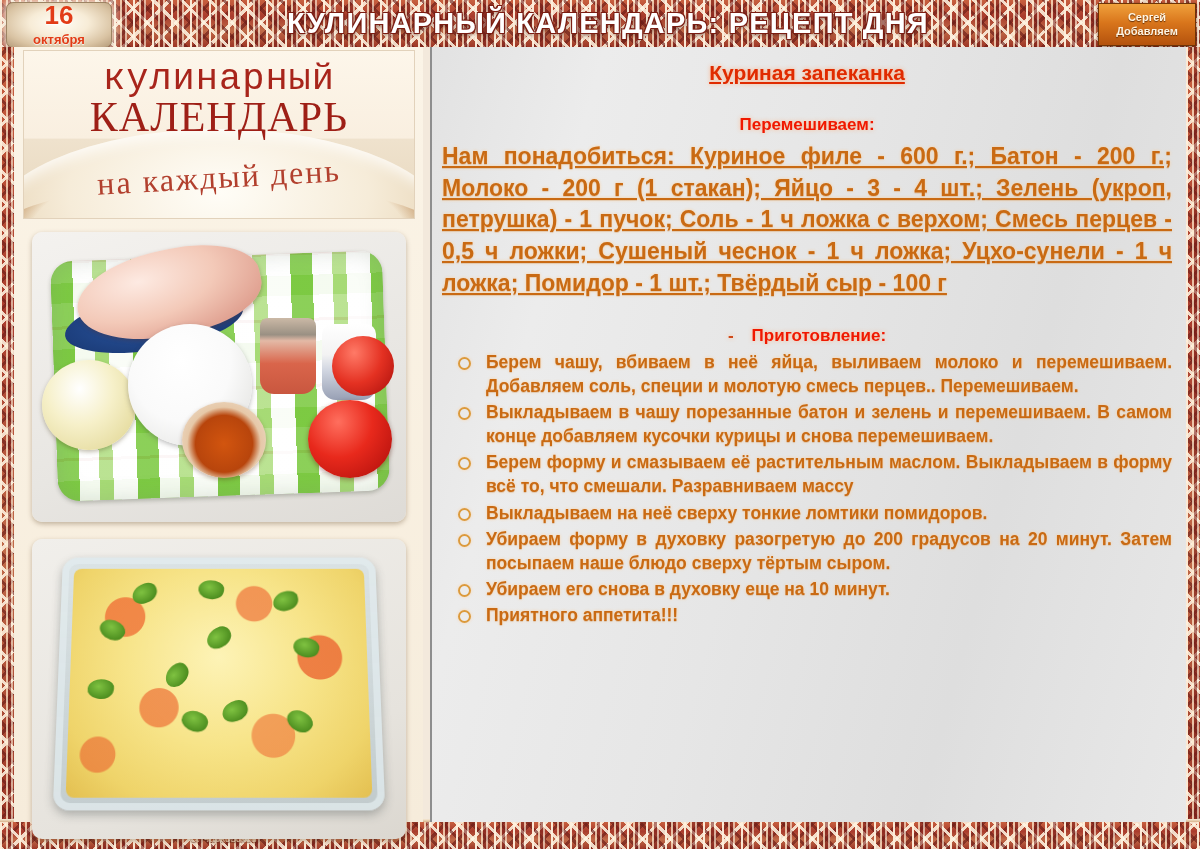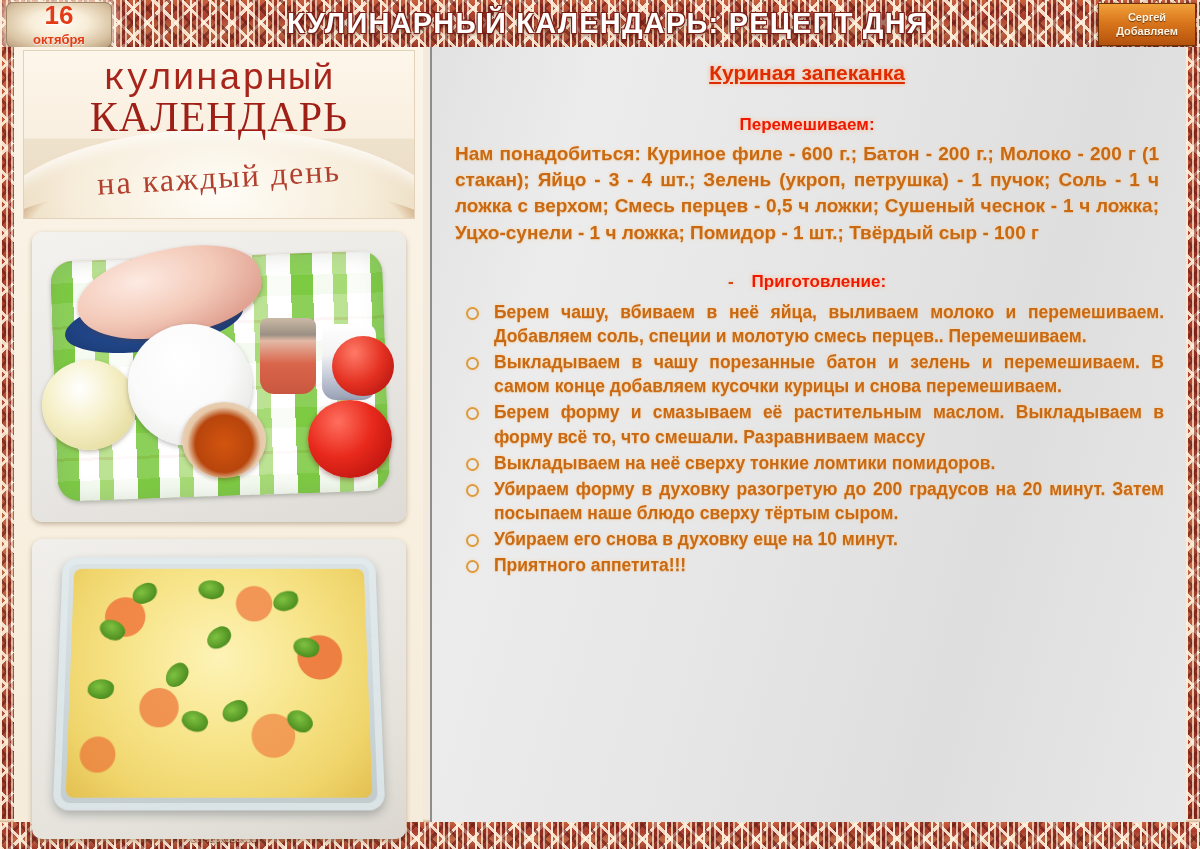--- a/index.html
+++ b/index.html
@@ -230,27 +230,28 @@
   }
   .sec-heading{
     text-align:center;font-size:17px;font-weight:bold;color:#f01800;
     margin:30px 0 6px 0;
     text-shadow:0 0 4px rgba(255,180,130,.85);
   }
   .sec-heading.prep{margin:26px 0 4px 0;}
   .sec-heading .dash{color:#cf4a1a;margin-right:18px;font-weight:bold;}
 
   .ingredients{
-    font-size:19px;font-weight:bold;line-height:1.38;
+    font-size:23px;font-weight:bold;line-height:1.38;
     color:#c96a13;text-align:justify;
     text-shadow:0 0 3px rgba(255,205,150,.95),0 1px 0 rgba(120,60,10,.18);
-    margin:0 13px;
-  }
-
-  ul.steps{list-style:none;margin:8px;padding:0;}
+    margin:0 0;
+    text-decoration:underline;
+  }
+
+  ul.steps{list-style:none;margin:0;padding:0;}
   ul.steps li{
     position:relative;padding-left:44px;margin-bottom:2px;
     font-size:17.5px;font-weight:bold;line-height:1.38;
     color:#c96a13;text-align:justify;
     text-shadow:0 0 3px rgba(255,205,150,.95),0 1px 0 rgba(120,60,10,.18);
   }
   ul.steps li .bullet{
     position:absolute;left:16px;top:7px;width:9px;height:9px;
     border:2px solid #dc9a3c;border-radius:50%;
     box-shadow:0 0 3px rgba(255,210,160,.9);

